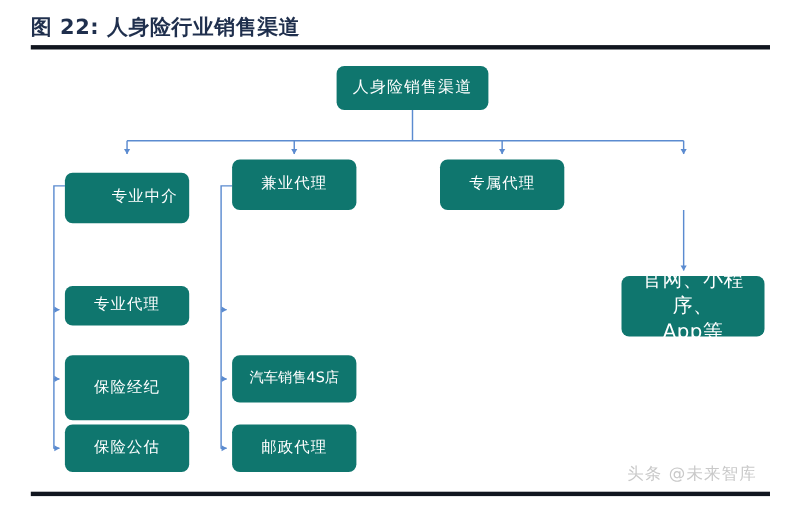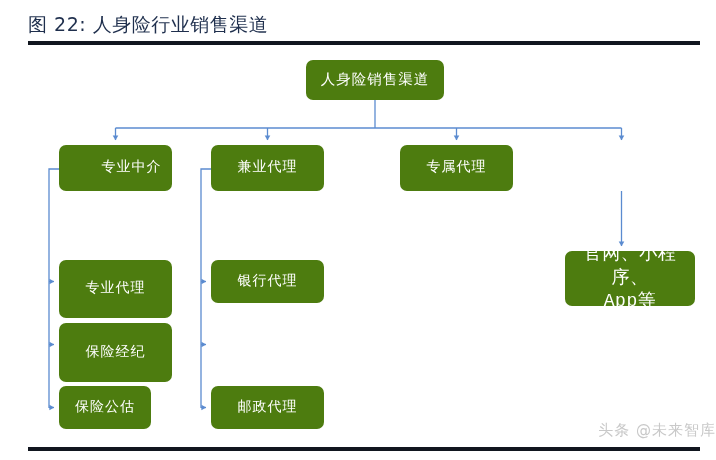--- a/index.html
+++ b/index.html
@@ -15,21 +15,21 @@
     font-family: "DejaVu Sans", "Liberation Sans", sans-serif;
     background: #ffffff;
   }
 
   
   #title {
     position: absolute;
     left: 28px;
     top: 12px;
     font-size: 19px;
-    font-weight: normal;
+    font-weight: bold;
     color: #1f2f4d;
     letter-spacing: 0.5px;
     white-space: nowrap;
   }
   #title-rule {
     position: absolute;
     left: 28px;
     top: 41px;
     width: 672px;
     height: 4px;
@@ -56,46 +56,45 @@
     position: absolute;
     left: 0;
     top: 0;
     width: 716px;
     height: 398px;
     pointer-events: none;
   }
 
   .node {
     position: absolute;
-    background: #4d7c0f;
+    background: #0f766e;
     border-radius: 7px;
     color: #ffffff;
     display: flex;
     align-items: center;
     justify-content: center;
     text-align: center;
     font-size: 14px;
     line-height: 1.25;
     box-sizing: border-box;
     padding: 2px 4px;
     letter-spacing: 1px;
-    font-family: Liberation Mono, monospace;
   }
   .node.root {
     font-size: 14.5px;
   }
   .node.two-line {
     line-height: 1.3;
     letter-spacing: 0.5px;
   }
 
   
   #watermark {
     position: absolute;
-    right: 0;
+    right: 28px;
     top: 421px;
     font-size: 15px;
     color: #c9c9c9;
     letter-spacing: 1px;
     white-space: nowrap;
   }
 </style>
 </head>
 <body>
 
@@ -134,29 +133,29 @@
       <path d="M201,234.5 L206,234.5" marker-end="url(#arrow-right)"></path>
       <path d="M201,297.5 L206,297.5" marker-end="url(#arrow-right)"></path>
       <path d="M201,360.5 L206,360.5" marker-end="url(#arrow-right)"></path>
 
       <path d="M621.5,144 L621.5,199" marker-end="url(#arrow-down)"></path>
     </g>
   </svg>
 
   <div class="node root" style="left:306px; top:13px; width:138px; height:40px;">人身险销售渠道</div>
 
-  <div class="node" style="left:59px; top:98px; width:113px; height:46px;padding-left:36px;">专业中介</div>
+  <div class="node" style="left:59px; top:110px; width:113px; height:46px;padding-left:36px;">专业中介</div>
   <div class="node" style="left:400px; top:98px; width:113px; height:46px;">专属代理</div>
   <div class="node" style="left:211px; top:98px; width:113px; height:46px;">兼业代理</div>
 
-  <div class="node" style="left:59px; top:213px; width:113px; height:58px;">专业代理</div>
+  <div class="node" style="left:59px; top:213px; width:113px; height:36px;">专业代理</div>
   <div class="node" style="left:59px; top:276px; width:113px; height:59px;">保险经纪</div>
-  <div class="node" style="left:59px; top:339px; width:92px; height:43px;">保险公估</div>
+  <div class="node" style="left:59px; top:339px; width:113px; height:43px;">保险公估</div>
 
-  <div class="node" style="left:211px; top:213px; width:113px; height:43px;">银行代理</div>
+  <div class="node" style="left:211px; top:276px; width:113px; height:43px; font-size:13px; letter-spacing:0;">汽车销售4S店</div>
   <div class="node" style="left:211px; top:339px; width:113px; height:43px;">邮政代理</div>
 
   <div class="node two-line" style="left:565px; top:204px; width:130px; height:55px; font-size:18px;">官网、小程序、<br>App等</div>
 
 </div>
 
 <div id="watermark">头条 @未来智库</div>
 <div id="bottom-rule"></div>
 
 </body></html>

